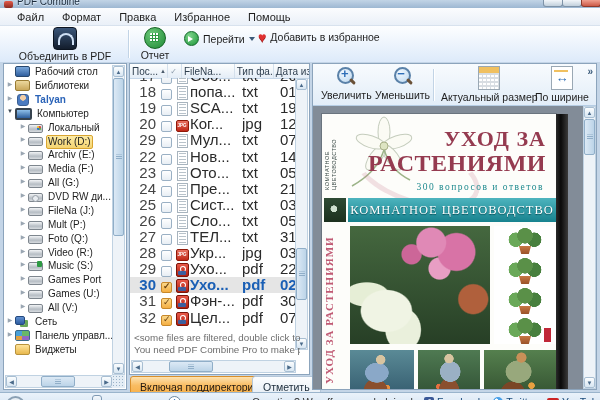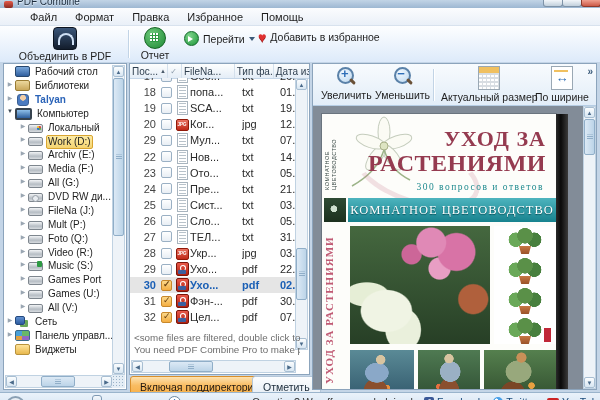--- a/index.html
+++ b/index.html
@@ -12,21 +12,21 @@
   #titlebar{left:0;top:0;width:600px;height:8px;
     background:linear-gradient(#c2d4e6,#9db7d2);border-bottom:1px solid #8aa6c2;overflow:hidden;padding-left:24px;}
   #title-ico{left:4px;top:1px;width:9px;height:7px;background:linear-gradient(#e45a4a,#8a2a20);border-radius:2px;}
   #title-text{left:17px;top:-4px;font-size:10px;color:#1c2c3c;text-shadow:0 1px 1px #e8f2fc;}
   .winbtn{top:0;height:6px;width:18px;border:1px solid #7e93a8;border-top:none;border-radius:0 0 3px 3px;
     background:linear-gradient(#f2f6fa,#c2d0dc);}
   #btn-close{background:linear-gradient(#f0a090,#cc5a48);border-color:#8e3a2c;}
 
   
   #menubar{left:0;top:8px;width:600px;height:18px;background:linear-gradient(#fbfcfe,#eaf0f8);
-    border-bottom:1px solid #d8e2ee;display:flex;align-items:center;padding-left:21px;box-sizing:border-box;}
+    border-bottom:1px solid #d8e2ee;display:flex;align-items:center;padding-left:8px;box-sizing:border-box;}
   .menu-item{padding:1px 9px;cursor:default;}
 
   
   #toolbar{left:0;top:26px;width:600px;height:36px;background:linear-gradient(#fdfeff,#ddeafa);
     border-bottom:1px solid #b6cde4;}
   .tb-big{display:flex;flex-direction:column;align-items:center;font-size:10.5px;}
   #tb-combine{left:6px;top:1px;width:118px;}
   #ico-pdfapp{width:22px;height:21px;border-radius:4px;background:linear-gradient(#3a5578,#131d2c);
     border:1px solid #0c1420;position:relative;}
   #ico-pdfapp::after{content:"";position:absolute;left:4px;top:5px;width:12px;height:10px;
@@ -104,21 +104,21 @@
   #tree-grip{right:1px;bottom:1px;width:13px;height:13px;background:#e4edf5;
     background-image:radial-gradient(#9ab2c8 0.8px,#0000 1px);background-size:3px 3px;}
 
   
   #list-panel{left:129px;top:1px;width:181px;height:312px;overflow:hidden;}
   #list-header{left:0;top:0;width:179px;height:14px;display:flex;
     background:linear-gradient(#fdfefe,#e4edf7);border-bottom:1px solid #c5d6e8;font-size:10px;color:#2e3e4e;}
   .hcell{border-right:1px solid #d4e0ec;display:flex;align-items:center;padding:0 2px;box-sizing:border-box;white-space:nowrap;overflow:hidden;}
   #rows-clip{left:0;top:14px;width:167px;height:250px;overflow:hidden;}
   #rows{margin-top:-10px;}
-  .frow{display:flex;align-items:center;height:16.1px;font-size:11px;color:#2a2a2a;white-space:nowrap;}
+  .frow{display:flex;align-items:flex-end;height:16.1px;font-size:15px;color:#2a2a2a;white-space:nowrap;}
   .frow.sel{background:#e5e5e5;color:#1a5fb5;font-weight:bold;}
   .c-num{width:26px;text-align:right;padding-right:5px;flex:0 0 26px;color:#444;}
   .frow.sel .c-num{color:#1a5fb5;}
   .c-check{width:13px;flex:0 0 13px;}
   .cb{display:block;width:9px;height:9px;border:1px solid #9ab0c4;border-radius:2px;background:linear-gradient(#fff,#e8eef4);position:relative;}
   .frow.checked .cb{background:linear-gradient(#fbd88a,#f4ae42);border-color:#c8882a;}
   .frow.checked .cb::after{content:"✓";position:absolute;left:1px;top:-2px;font-size:9px;color:#6a4210;}
   .c-icon{width:16px;flex:0 0 16px;display:flex;justify-content:center;}
   .ficon{width:11px;height:12px;position:relative;}
   .ficon.txt{width:9px;background:#fff;border:1px solid #a8b4be;

